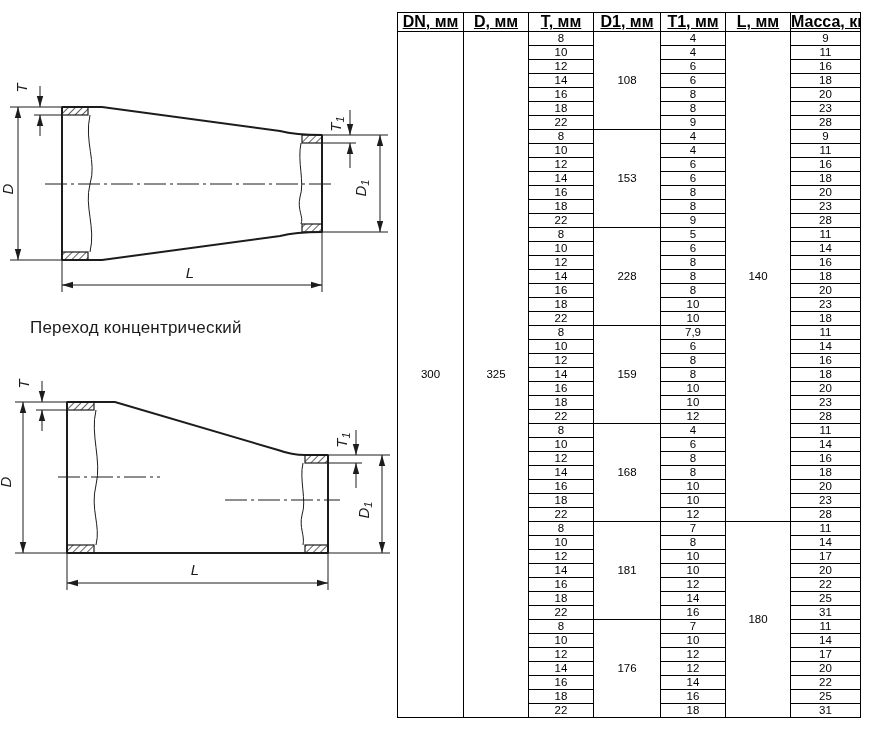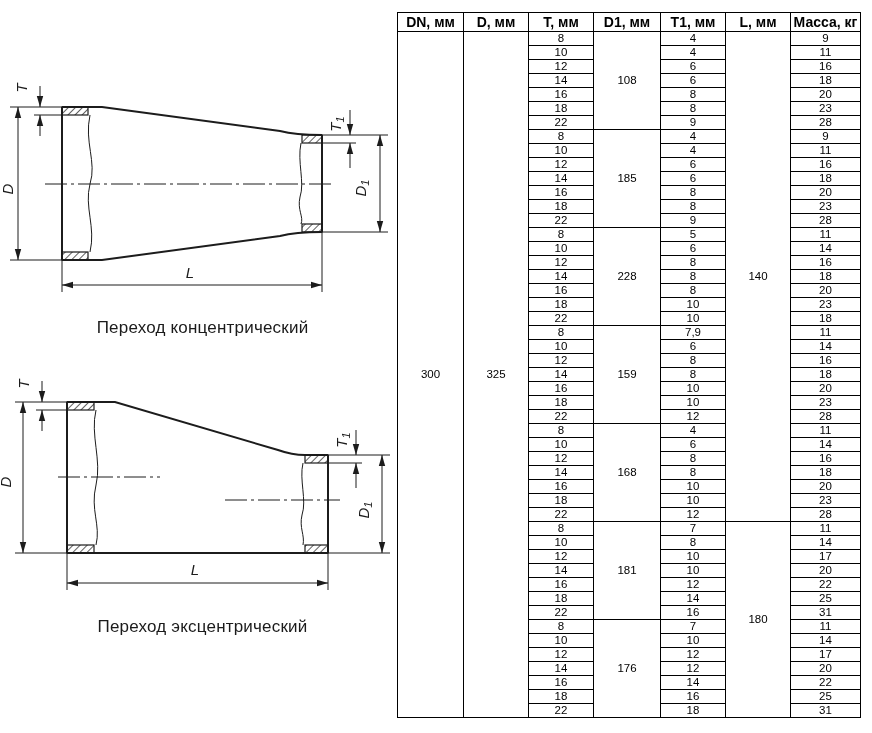--- a/index.html
+++ b/index.html
@@ -1,29 +1,29 @@
 <!DOCTYPE html>
 <html><head>
 <meta charset="utf-8">
 <style>
   html,body{margin:0;padding:0;background:#fff;}
   #stage{position:relative;width:872px;height:733px;background:#ffffff;overflow:hidden;
          font-family:"Liberation Sans",sans-serif;color:#000;}
   
   .draw{position:absolute;left:0;}
-  .caption{position:absolute;left:30px;width:345px;text-align:center;
+  .caption{position:absolute;left:30px;width:345px;
            font-size:17px;color:#1b1b1b;letter-spacing:.2px;}
   svg text{font-family:"Liberation Sans",sans-serif;font-style:italic;font-size:15px;fill:#1c1c1c;}
   svg .sub{font-size:11px;}
   
   #spec-table-wrap{position:absolute;left:397px;top:12px;}
   table{border-collapse:collapse;table-layout:fixed;width:463px;}
   th,td{border:1px solid #000;text-align:center;vertical-align:middle;
         padding:0;overflow:hidden;white-space:nowrap;}
-  th{height:18px;font-size:14px;font-weight:bold;}
+  th{height:18px;font-size:16px;font-weight:bold;text-decoration:underline;}
   td{height:13px;font-size:11.5px;line-height:1;}
 </style>
 </head>
 <body>
 
 <div id="stage">
 
   <svg class="draw" style="top:62px" width="395" height="250" viewBox="0 0 395 250">
     <defs>
       <pattern id="hatchA" width="5" height="5" patternUnits="userSpaceOnUse" patternTransform="rotate(45)">
@@ -126,21 +126,20 @@
       <path d="M67,183 V220"></path>
         <path d="M328,183 V220"></path>
       <line x1="67" y1="213" x2="328" y2="213" marker-start="url(#arrB)" marker-end="url(#arrB)"></line>
     </g>
     <text x="29" y="14" text-anchor="middle" transform="rotate(-90 29 14)">T</text>
     <text x="11" y="112" text-anchor="middle" transform="rotate(-90 11 112)">D</text>
     <text x="347" y="70" text-anchor="middle" transform="rotate(-90 347 70)"><tspan>T</tspan><tspan class="sub" dy="3">1</tspan></text>
     <text x="369" y="140" text-anchor="middle" transform="rotate(-90 369 140)"><tspan>D</tspan><tspan class="sub" dy="3">1</tspan></text>
     <text x="195" y="205" text-anchor="middle" font-size="16">L</text>
   </svg>
-  <div class="caption" style="top:617px">Переход эксцентрический</div>
 
   <div id="spec-table-wrap">
     <table>
       <colgroup>
         <col style="width:66px">
           <col style="width:65px">
           <col style="width:65px">
         <col style="width:67px">
           <col style="width:65px">
           <col style="width:65px">
@@ -192,21 +191,21 @@
             <td>8</td>
             <td>23</td>
           </tr>
           <tr>
             <td>22</td>
             <td>9</td>
             <td>28</td>
           </tr>
           <tr>
             <td>8</td>
-            <td rowspan="7">185</td>
+            <td rowspan="7">153</td>
             <td>4</td>
             <td>9</td>
           </tr>
           <tr>
             <td>10</td>
             <td>4</td>
             <td>11</td>
           </tr>
           <tr>
             <td>12</td>

